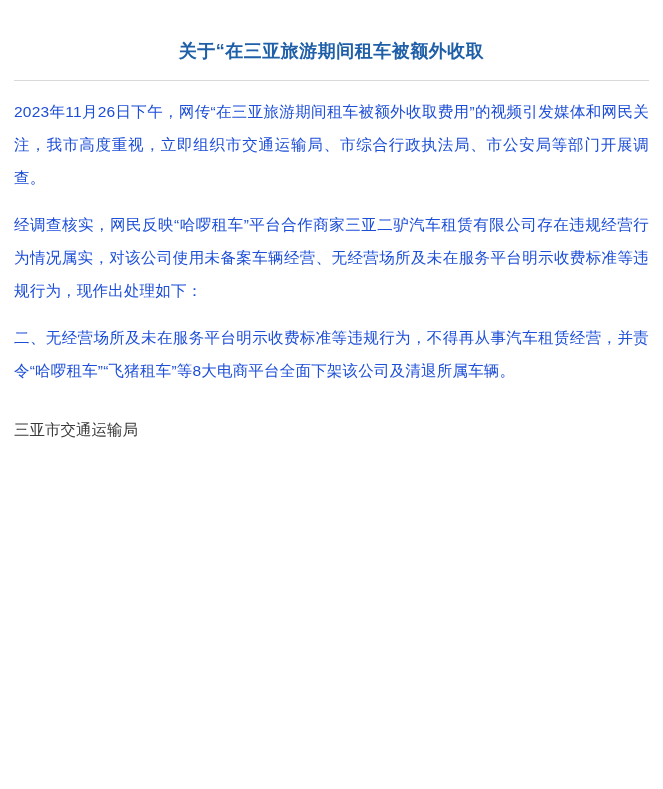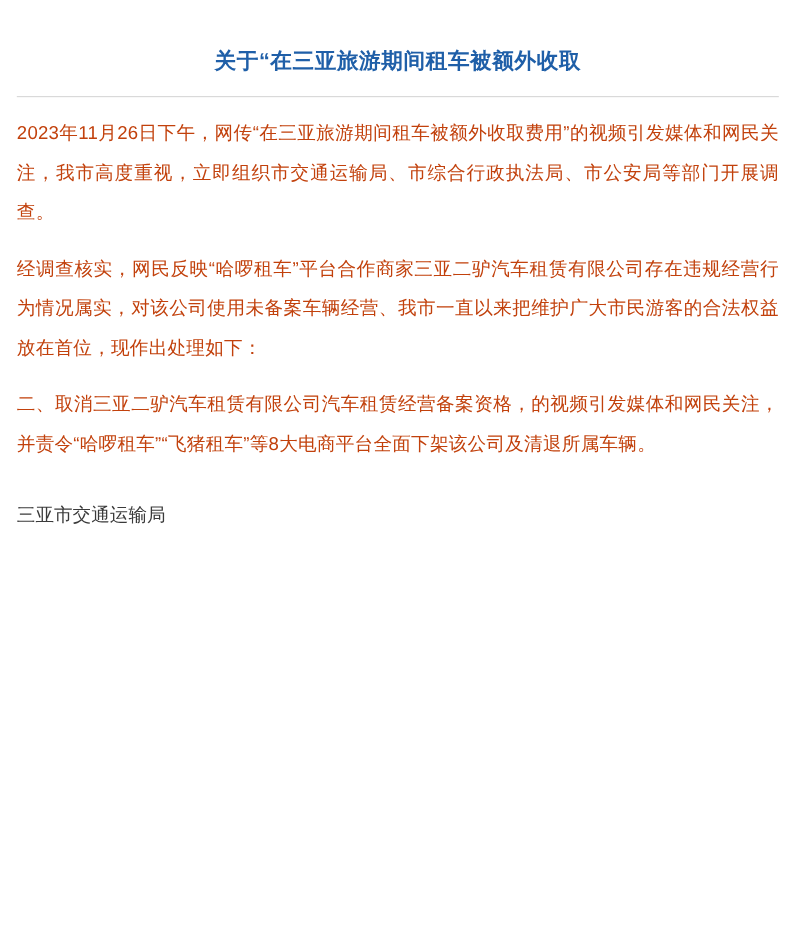--- a/index.html
+++ b/index.html
@@ -32,21 +32,21 @@
     margin: 4px 30px 14px 30px;
   }
   .divider {
     height: 1px;
     background: #d9d9d9;
     margin: 0 0 14px 0;
   }
   .body-text {
     font-size: 15.5px;
     line-height: 33px;
-    color: #c2410c;
+    color: #1d4ed8;
     text-align: justify;
     margin: 0 0 14px 0;
     letter-spacing: 0.2px;
   }
   .signature {
     margin-top: 26px;
     text-align: left;
     font-size: 15.5px;
     line-height: 33px;
     color: #3a3a3a;
@@ -61,20 +61,20 @@
 
 <div class="page">
 
   <div class="doc-title">
     <div>关于“在三亚旅游期间租车被额外收取</div>
   </div>
 
   <div class="divider"></div>
 
   <p class="body-text">2023年11月26日下午，网传“在三亚旅游期间租车被额外收取费用”的视频引发媒体和网民关注，我市高度重视，立即组织市交通运输局、市综合行政执法局、市公安局等部门开展调查。</p>
-  <p class="body-text">经调查核实，网民反映“哈啰租车”平台合作商家三亚二驴汽车租赁有限公司存在违规经营行为情况属实，对该公司使用未备案车辆经营、我市一直以来把维护广大市民游客的合法权益放在首位，现作出处理如下：</p>
-  <p class="body-text">二、取消三亚二驴汽车租赁有限公司汽车租赁经营备案资格，的视频引发媒体和网民关注，并责令“哈啰租车”“飞猪租车”等8大电商平台全面下架该公司及清退所属车辆。</p>
+  <p class="body-text">经调查核实，网民反映“哈啰租车”平台合作商家三亚二驴汽车租赁有限公司存在违规经营行为情况属实，对该公司使用未备案车辆经营、无经营场所及未在服务平台明示收费标准等违规行为，现作出处理如下：</p>
+  <p class="body-text">二、无经营场所及未在服务平台明示收费标准等违规行为，不得再从事汽车租赁经营，并责令“哈啰租车”“飞猪租车”等8大电商平台全面下架该公司及清退所属车辆。</p>
 
   <div class="signature">
     <span class="sig-line">三亚市交通运输局</span>
   </div>
 
 </div>
 
 </body></html>

